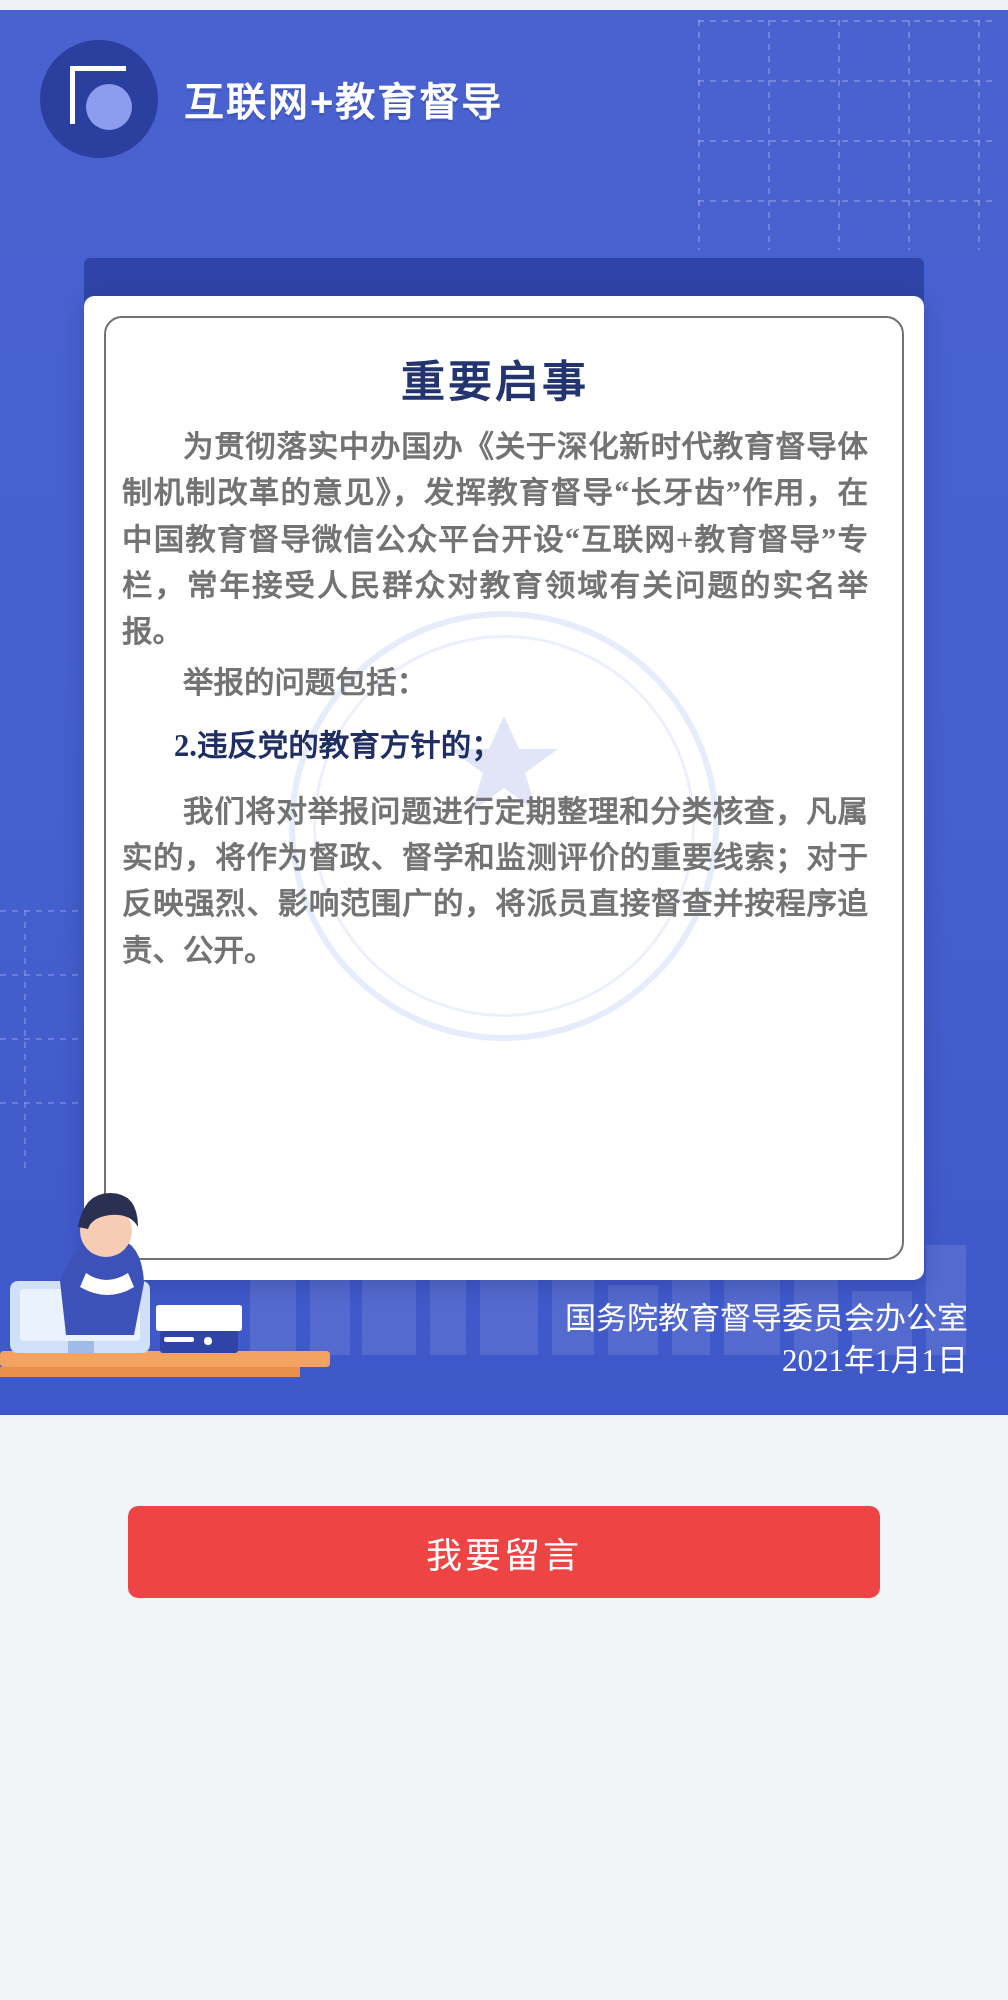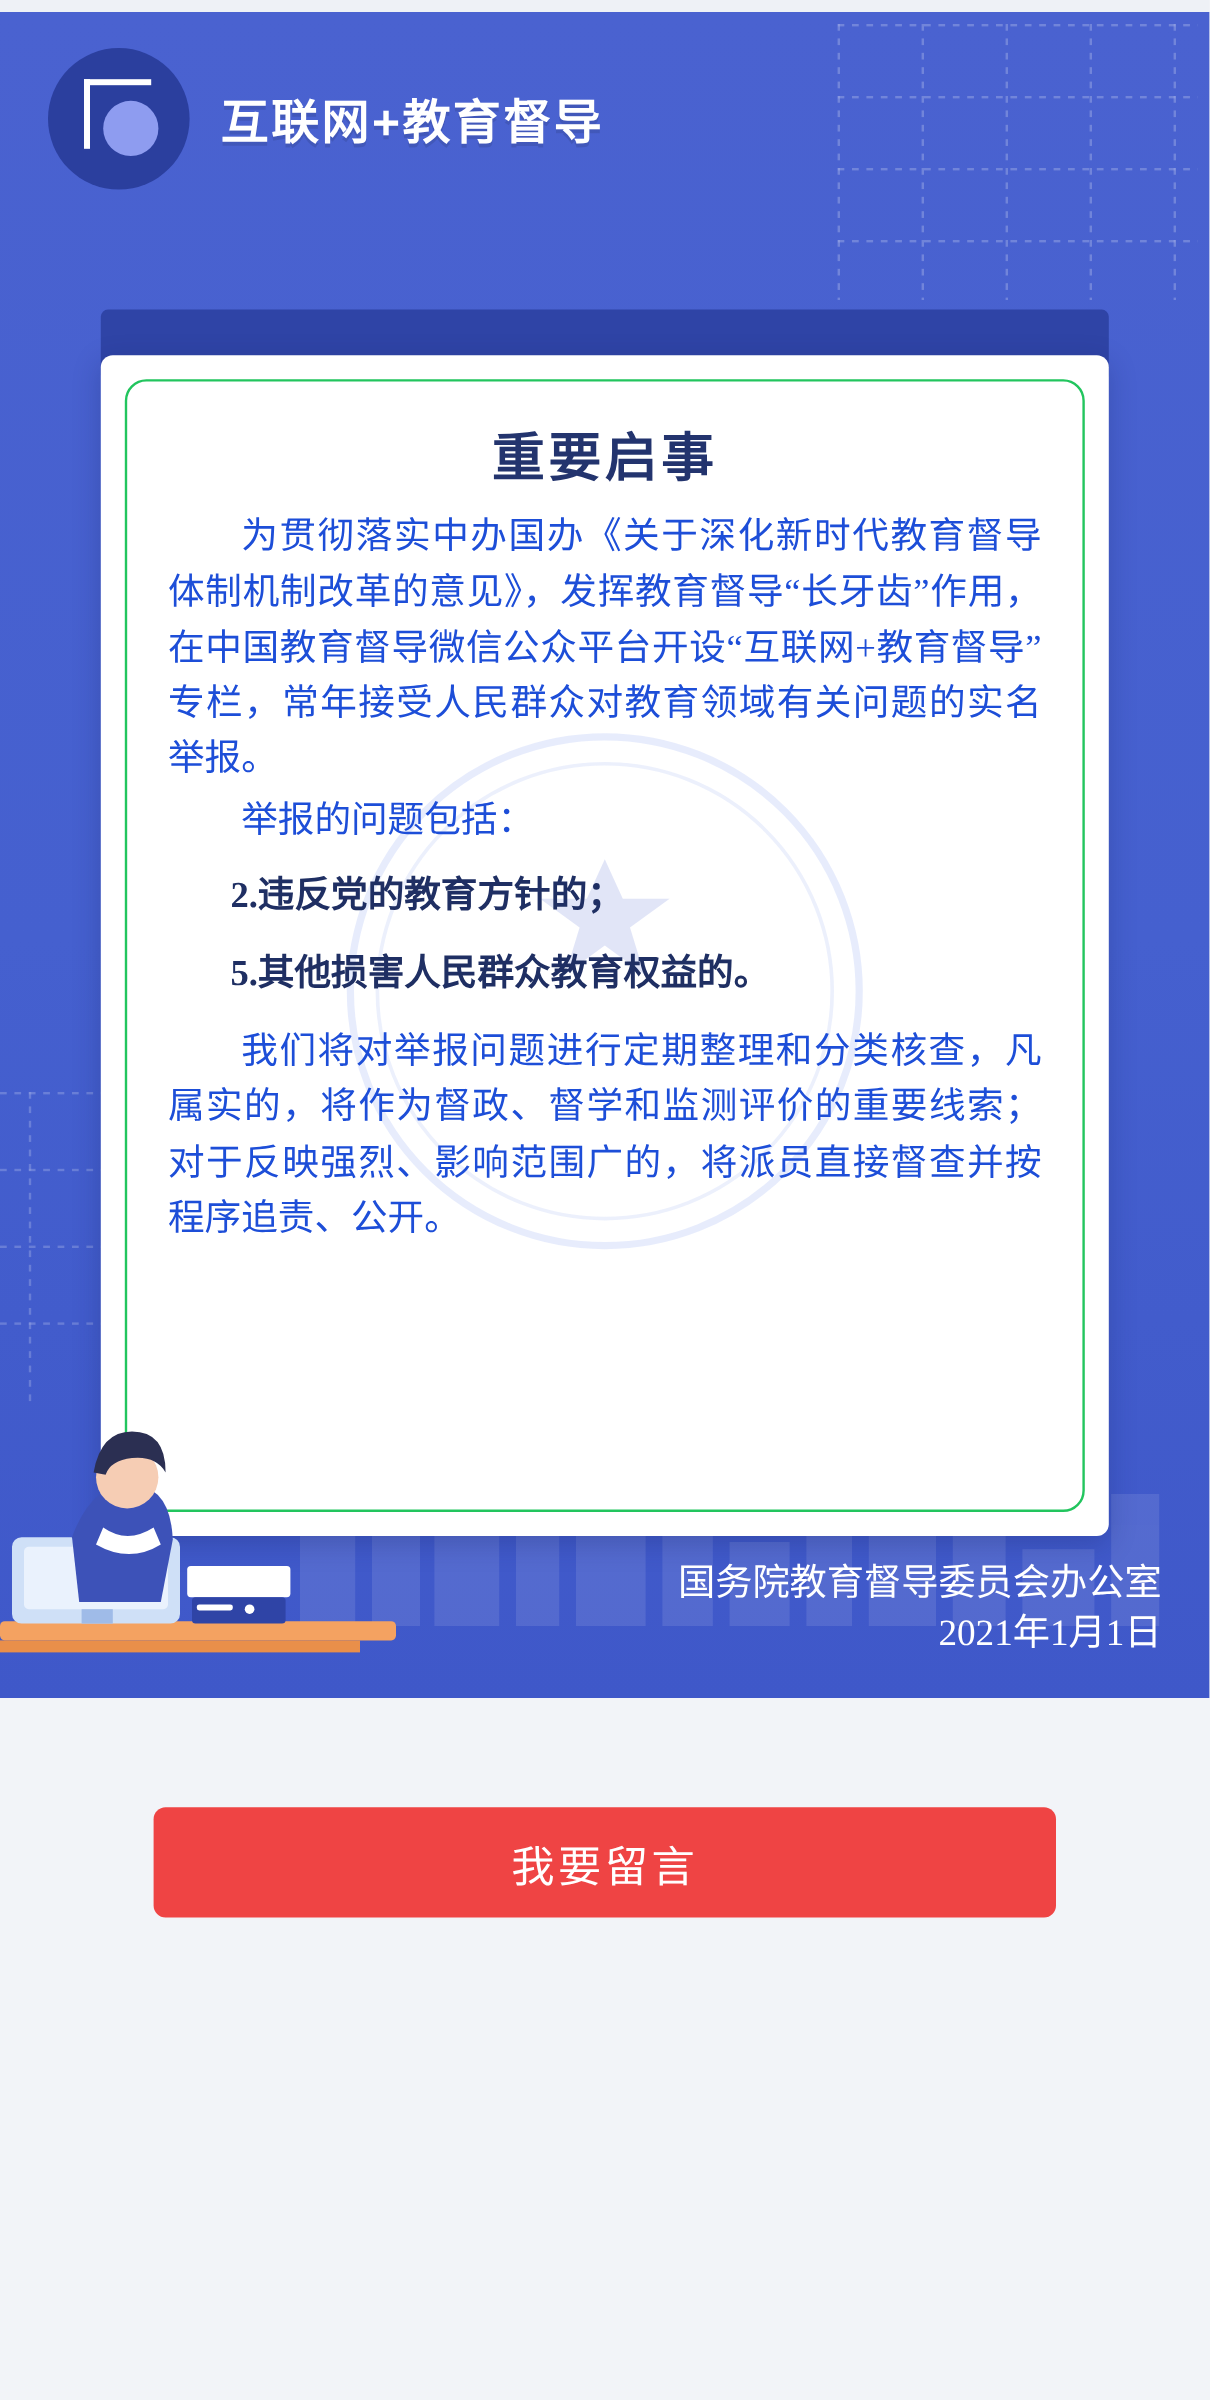--- a/index.html
+++ b/index.html
@@ -130,23 +130,23 @@
     height: 984px;
     background: #ffffff;
     border-radius: 10px;
     box-shadow: 0 6px 22px rgba(20,30,90,.25);
     overflow: hidden;
   }
   .card-inner {
     position: absolute;
     left: 20px; top: 20px;
     right: 20px; bottom: 20px;
-    border: 2px solid #22c55e;
+    border: 2px solid #737373;
     border-radius: 18px;
-    padding: 28px 34px 20px 34px;
+    padding: 28px 34px 20px 16px;
     overflow: hidden;
   }
   
   .seal {
     position: absolute;
     left: 50%;
     top: 54%;
     transform: translate(-50%, -50%);
     width: 430px;
     height: 430px;
@@ -177,25 +177,26 @@
     font-weight: bold;
     color: #23346e;
     letter-spacing: 3px;
     margin-bottom: 14px;
     font-family: "Liberation Serif", "DejaVu Serif", serif;
   }
   .para {
     position: relative;
     font-size: 30.5px;
     line-height: 1.52;
-    color: #1d4ed8;
+    color: #737373;
     text-align: justify;
     text-indent: 2em;
     font-family: "Liberation Serif", "DejaVu Serif", serif;
     margin-bottom: 4px;
+    font-weight: bold;
   }
   .list {
     position: relative;
     list-style: none;
     margin: 8px 0 10px 0;
   }
   .list li {
     font-size: 30.5px;
     line-height: 1.52;
     color: #1f2f63;
@@ -313,21 +314,20 @@
         <path d="M50 8 L60 30 L86 30 L64 46 L72 72 L50 56 L28 72 L36 46 L14 30 L40 30 Z" fill="#4a62d0"></path>
       </svg>
 
       <div class="card-title">重要启事</div>
 
       <p class="para">为贯彻落实中办国办《关于深化新时代教育督导体制机制改革的意见》，发挥教育督导“长牙齿”作用，在中国教育督导微信公众平台开设“互联网+教育督导”专栏，常年接受人民群众对教育领域有关问题的实名举报。</p>
       <p class="para">举报的问题包括：</p>
 
       <ul class="list">
         <li>2.违反党的教育方针的；</li>
-        <li>5.其他损害人民群众教育权益的。</li>
       </ul>
 
       <p class="para">我们将对举报问题进行定期整理和分类核查，凡属实的，将作为督政、督学和监测评价的重要线索；对于反映强烈、影响范围广的，将派员直接督查并按程序追责、公开。</p>
     </div>
   </div>
 
   <div class="signature">
     <div>国务院教育督导委员会办公室</div>
     <div>2021年1月1日</div>
   </div>

